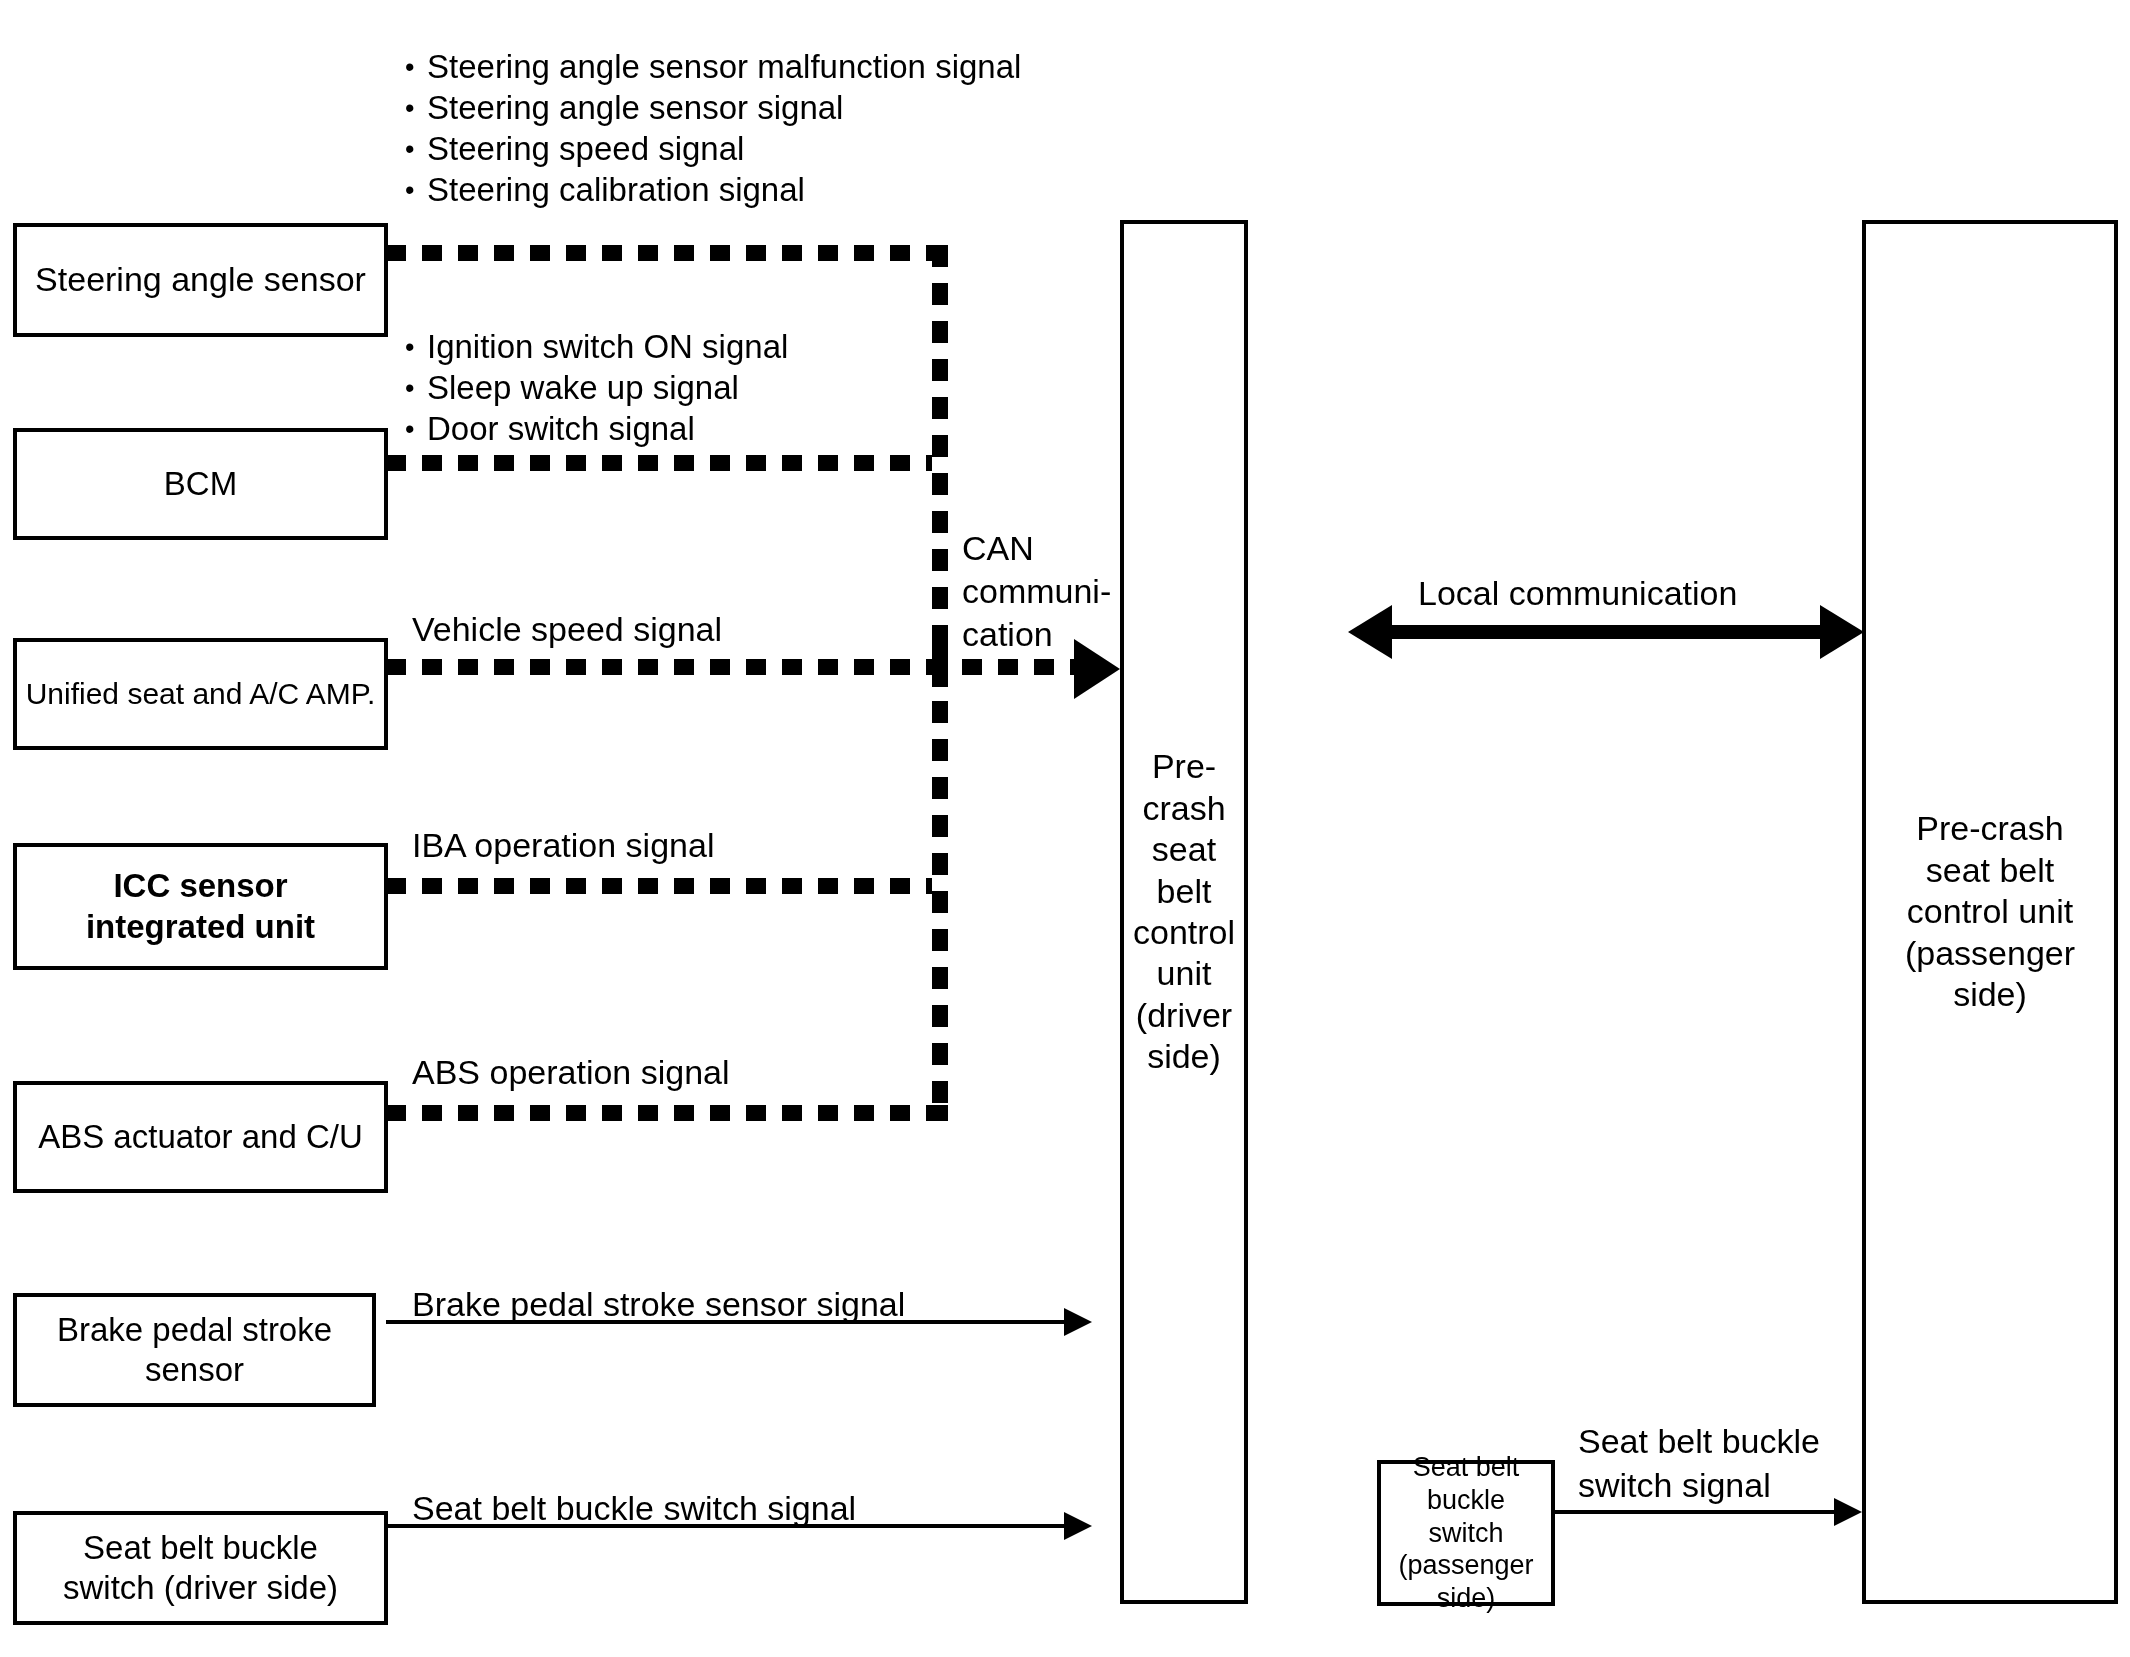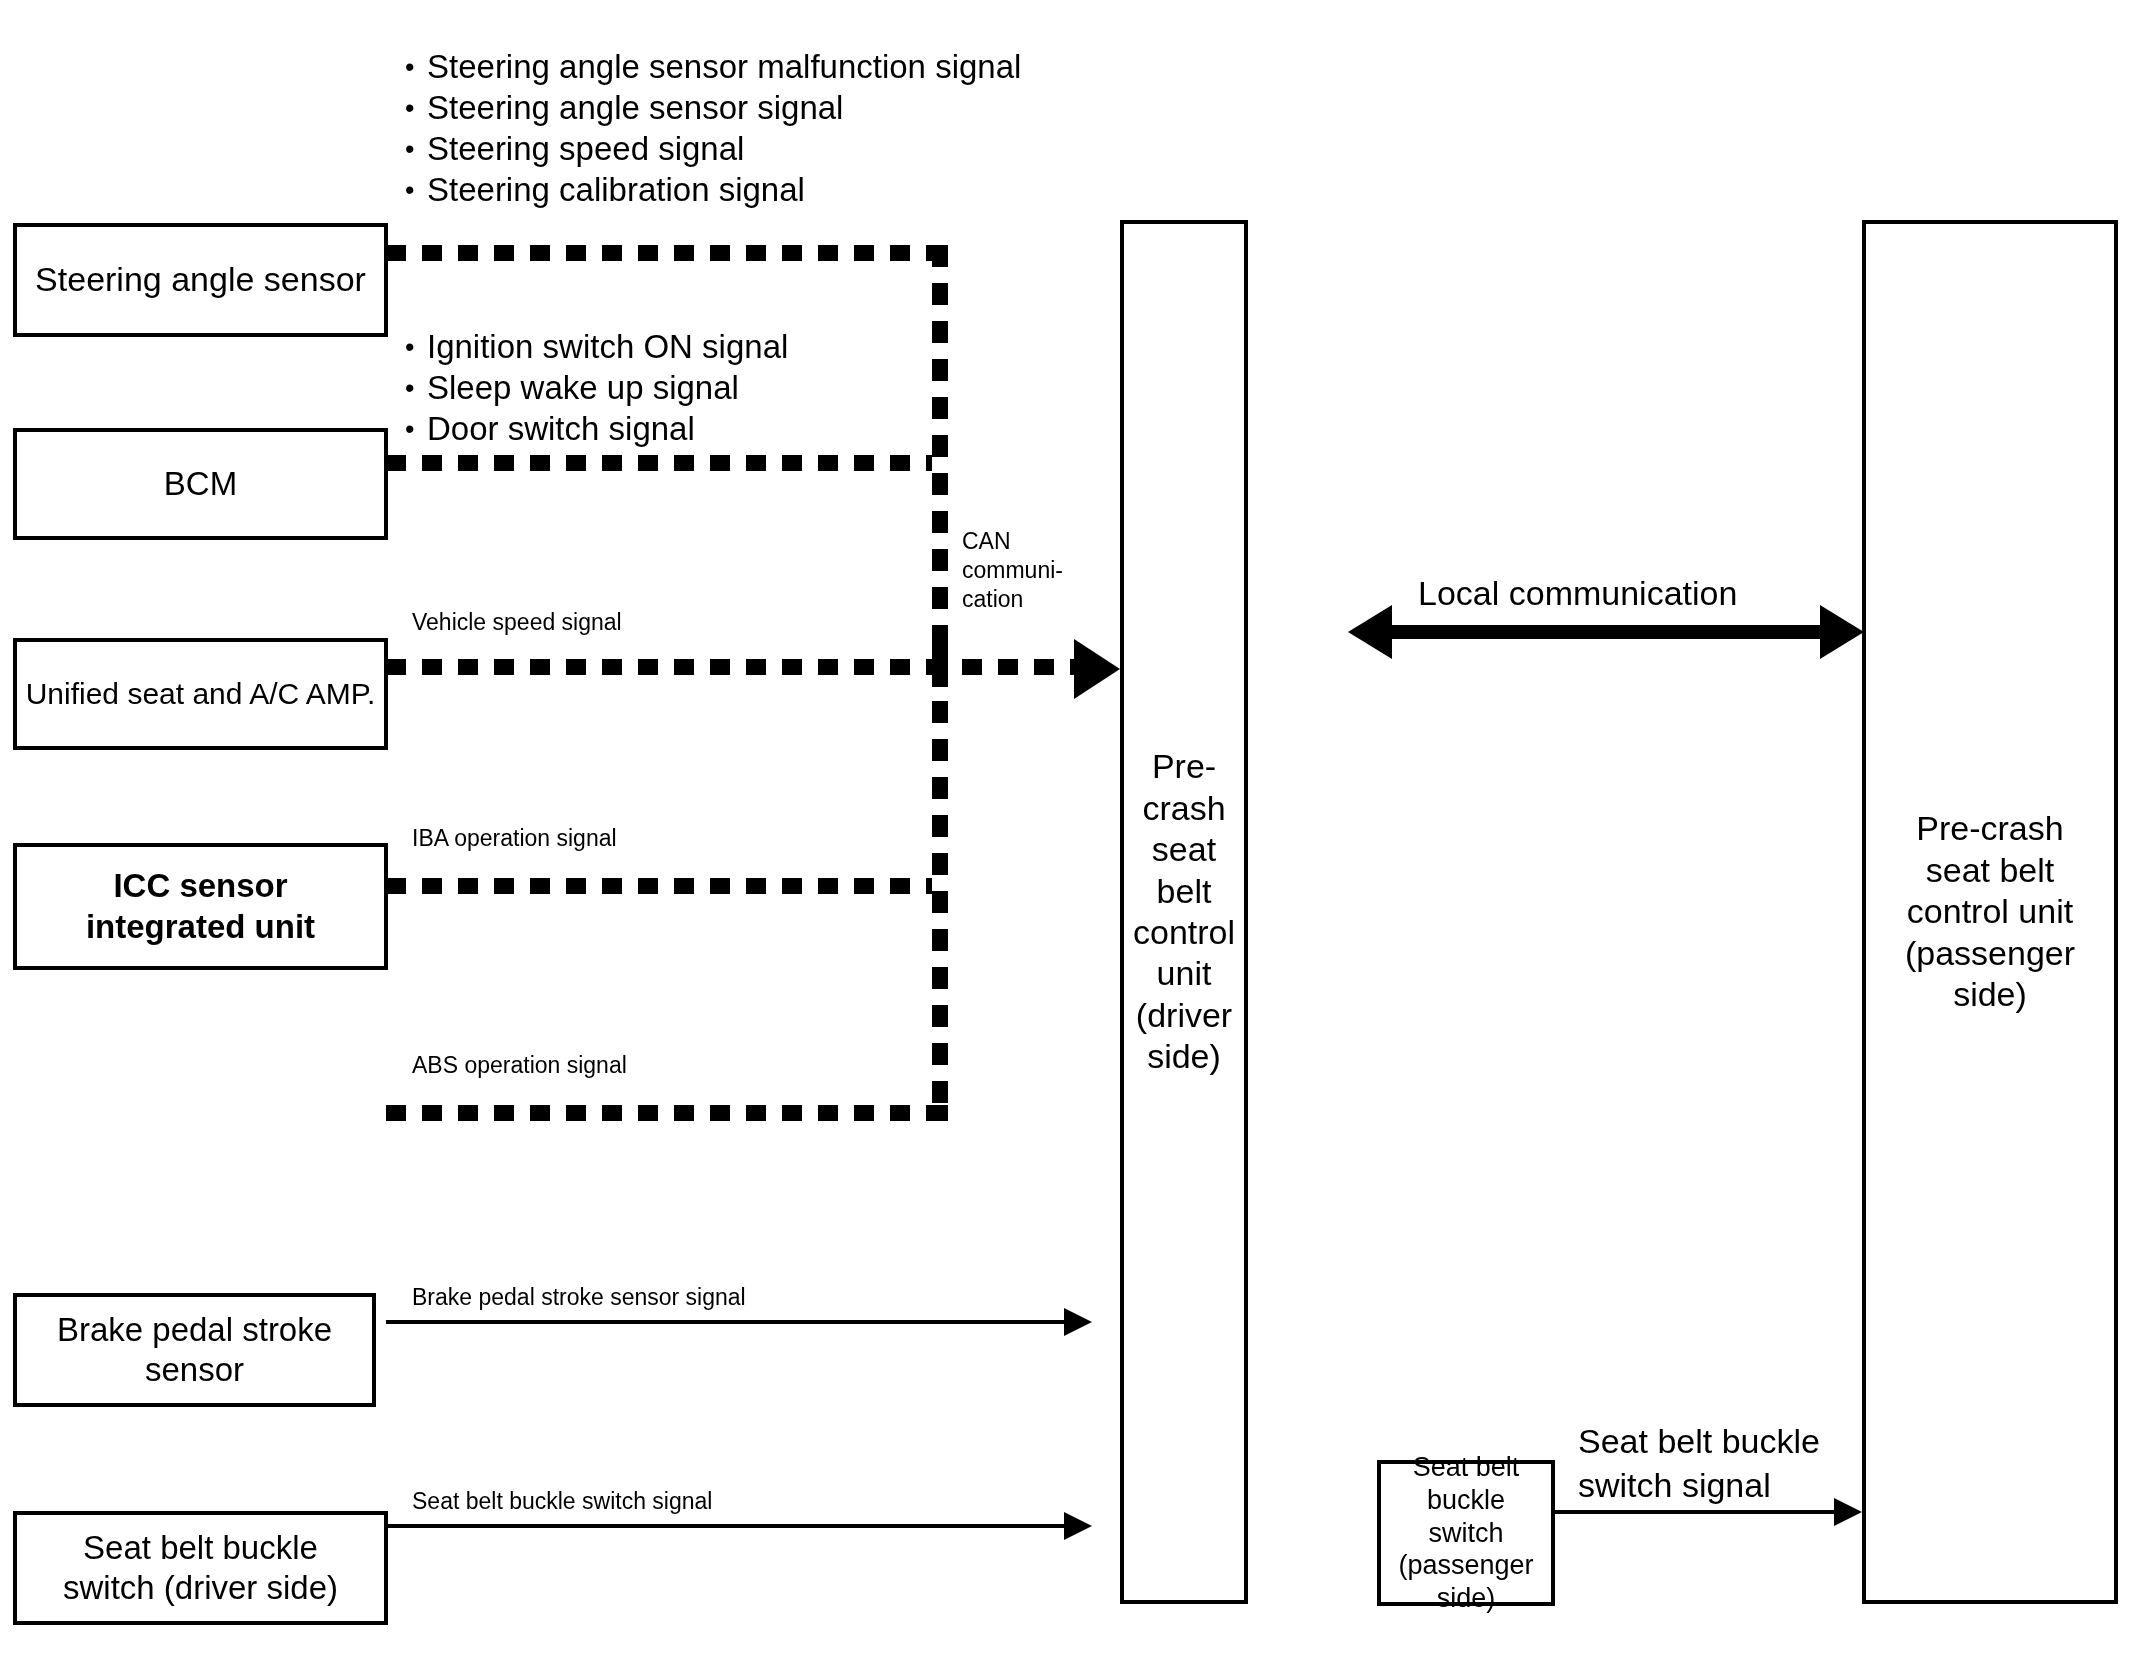--- a/index.html
+++ b/index.html
@@ -31,21 +31,21 @@
     line-height: 1.22;
     font-size: 33px;
     padding: 0 6px;
     margin-top: 28px;
   }
   .node.tall {
     align-items: center;
   }
   .label {
     position: absolute;
-    font-size: 23px;
+    font-size: 34px;
     line-height: 1.24;
     white-space: pre;
     color: #000000;
   }
   .bullets {
     position: absolute;
     font-size: 33px;
     line-height: 1.0;
     color: #000000;
   }
@@ -165,20 +165,23 @@
 
   <div class="node" style="left:13px; top:610px; width:375px; height:112px; font-size:30px;">
     <span>Unified seat and A/C AMP.</span>
   </div>
 
   <div class="node" style="left:13px; top:815px; width:375px; height:127px; white-space:pre-line;">
     <span style="white-space:pre-line;font-weight:bold;">ICC sensor
 integrated unit</span>
   </div>
 
+  <div class="node" style="left:13px; top:1053px; width:375px; height:112px;">
+    <span>ABS actuator and C/U</span>
+  </div>
 
   <div class="node" style="left:13px; top:1265px; width:363px; height:114px;">
     <span style="white-space:pre-line;">Brake pedal stroke
 sensor</span>
   </div>
 
   <div class="node" style="left:13px; top:1483px; width:375px; height:114px;">
     <span style="white-space:pre-line;">Seat belt buckle
 switch (driver side)</span>
   </div>

